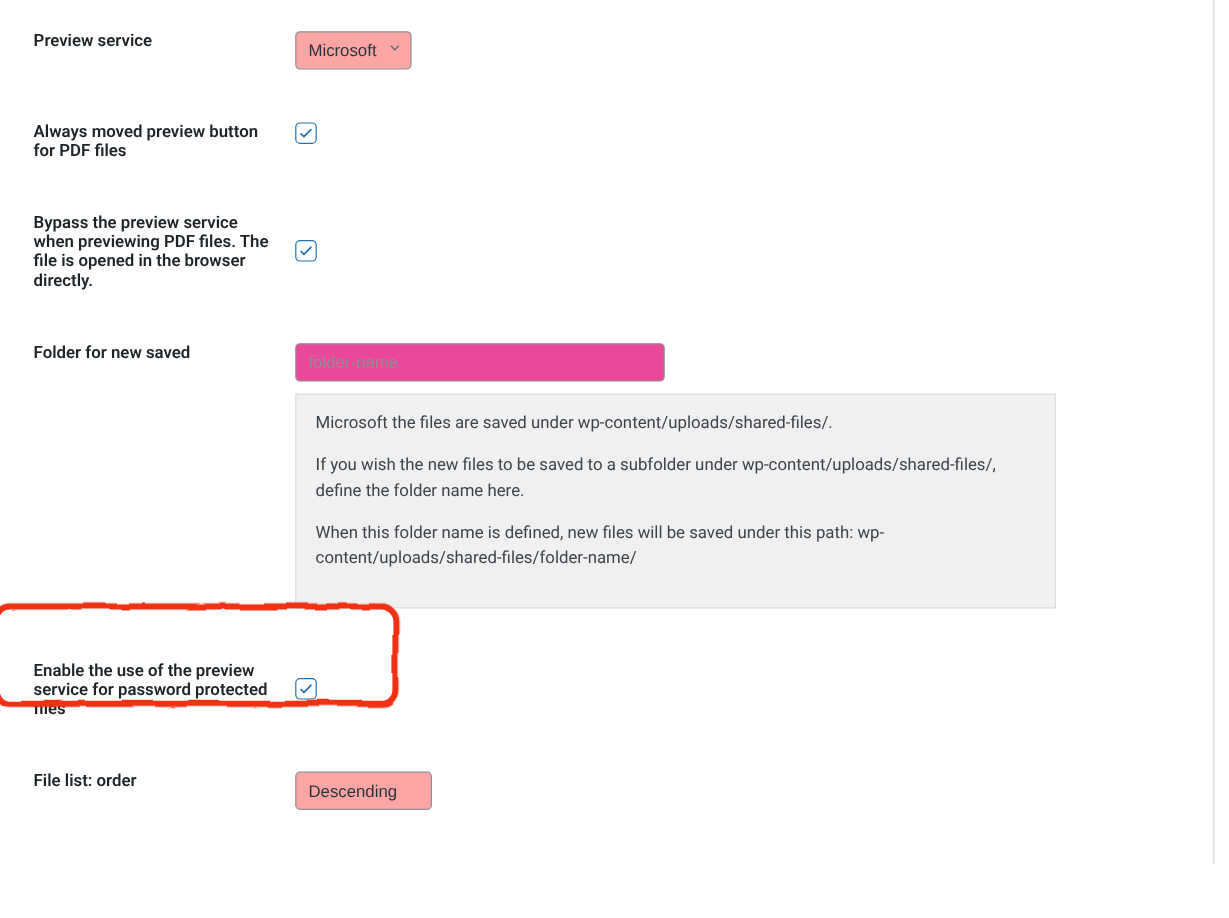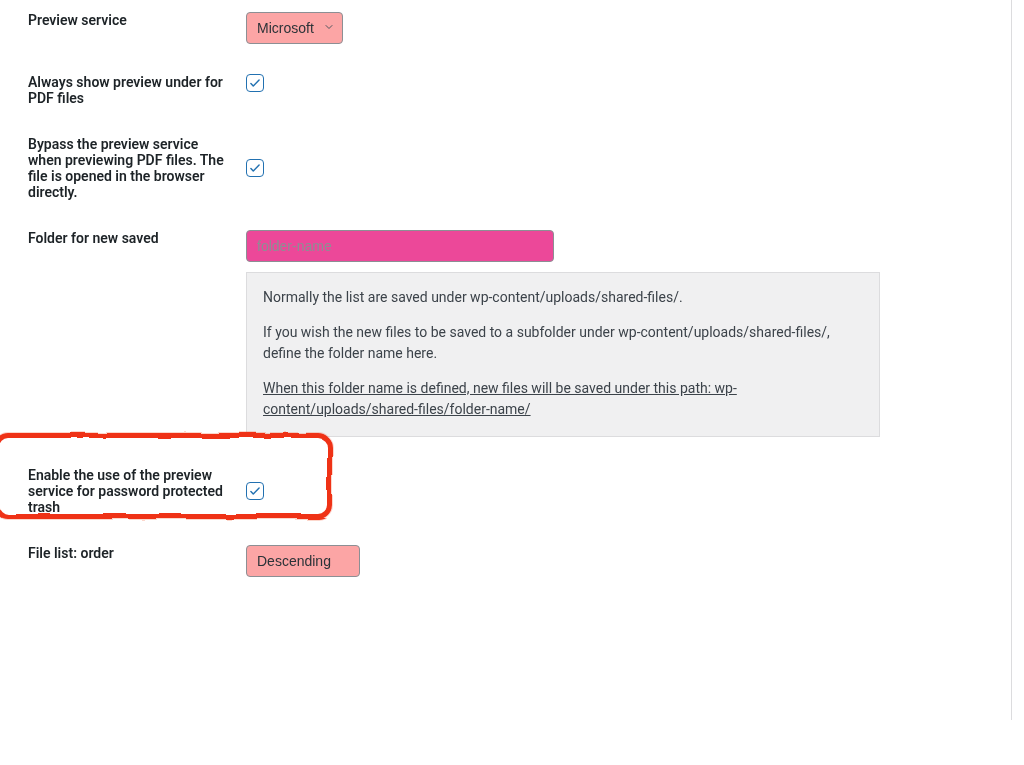--- a/index.html
+++ b/index.html
@@ -14,21 +14,21 @@
     height: 765px;
     overflow: hidden;
   }
   .form-table {
     width: 100%;
     border-collapse: collapse;
   }
   .form-table td, .form-table th {
     vertical-align: top;
     text-align: left;
-    padding: 12px 10px 18px 10px;
+    padding: 26px 10px 18px 10px;
   }
   .form-table th {
     width: 240px;
     font-weight: 600;
     padding-left: 28px;
     padding-right: 8px;
   }
   .form-table td {
     padding-left: 6px;
   }
@@ -90,21 +90,21 @@
   .help-box {
     background: #f0f0f1;
     border: 1px solid #dcdcde;
     padding: 14px 16px;
     margin-top: 10px;
     width: 634px;
     color: #3c434a;
     line-height: 1.5;
   }
   .help-box p { margin: 0 0 14px 0; }
-  .help-box p:last-child { margin-bottom: 2px; text-decoration: underline; }
+  .help-box p:last-child { margin-bottom: 16px; }
 
   .highlight-box {
     position: absolute;
     border: 5px solid #ef3016;
     border-radius: 14px;
     filter: url(#roughen);
     box-shadow: 0 0 0 1px rgba(239,48,22,0.2);
     pointer-events: none;
   }
   
@@ -148,21 +148,21 @@
             <svg width="12" height="12" viewBox="0 0 24 24">
                 <path d="M6 9l6 6 6-6" fill="none" stroke="currentColor" stroke-width="2" stroke-linecap="round" stroke-linejoin="round"></path>
               </svg>
           </span>
         </span>
       </td>
     </tr>
 
     <tr>
       <th scope="row">
-        <label>Always show preview under for PDF files</label>
+        <label>Always moved preview button for PDF files</label>
       </th>
       <td>
         <span class="wp-check checked">
           <svg viewBox="0 0 24 24">
               <path d="M5 13l4 4L19 7"></path>
             </svg>
         </span>
       </td>
     </tr>
 
@@ -179,30 +179,30 @@
       </td>
     </tr>
 
     <tr>
       <th scope="row">
         <label>Folder for new saved</label>
       </th>
       <td>
         <input type="text" placeholder="folder-name" style="">
         <div class="help-box">
-          <p>Normally the list are saved under wp-content/uploads/shared-files/.</p>
+          <p>Microsoft the files are saved under wp-content/uploads/shared-files/.</p>
           <p>If you wish the new files to be saved to a subfolder under wp-content/uploads/shared-files/, define the folder name here.</p>
           <p>When this folder name is defined, new files will be saved under this path: wp-content/uploads/shared-files/folder-name/</p>
         </div>
       </td>
     </tr>
 
     <tr class="row-highlight-wrap">
       <th scope="row" style="position:relative;">
-        <label>Enable the use of the preview service for password protected trash</label>
+        <label>Enable the use of the preview service for password protected files</label>
       </th>
       <td style="vertical-align:middle; position:relative;">
         <span class="wp-check checked">
           <svg viewBox="0 0 24 24">
               <path d="M5 13l4 4L19 7"></path>
             </svg>
         </span>
         <span class="highlight-box" style="left:-246px; top:-22px; width:338px; height:86px;"></span>
       </td>
     </tr>

